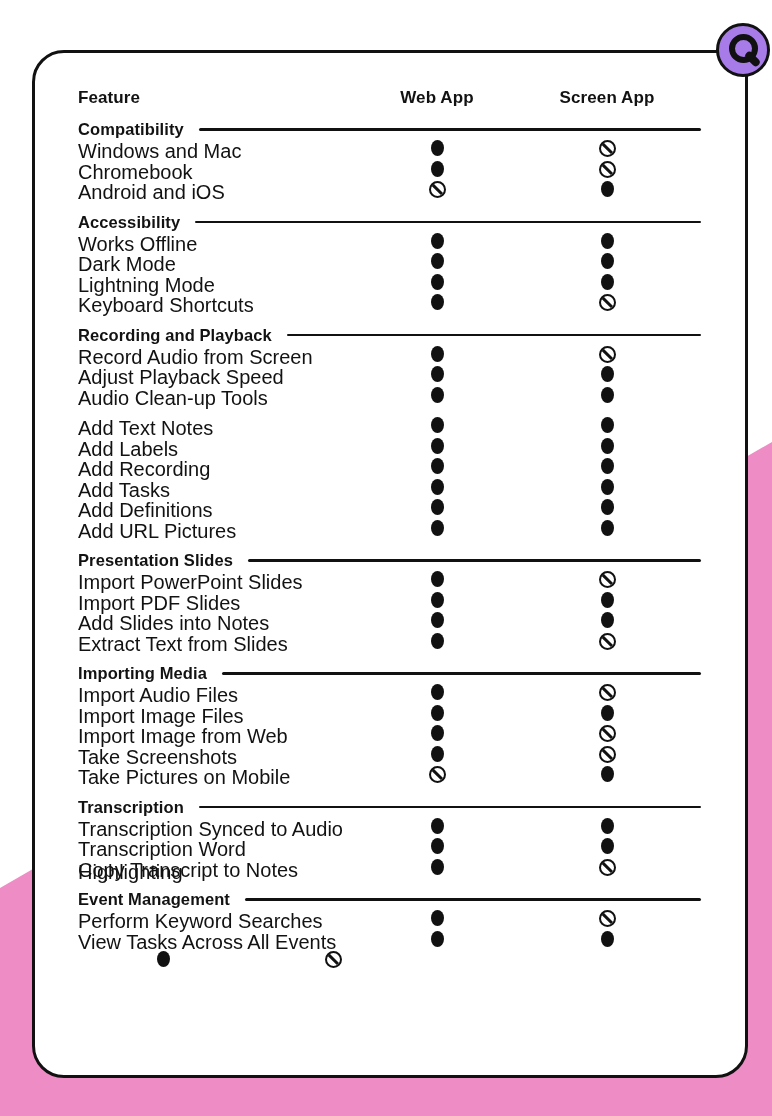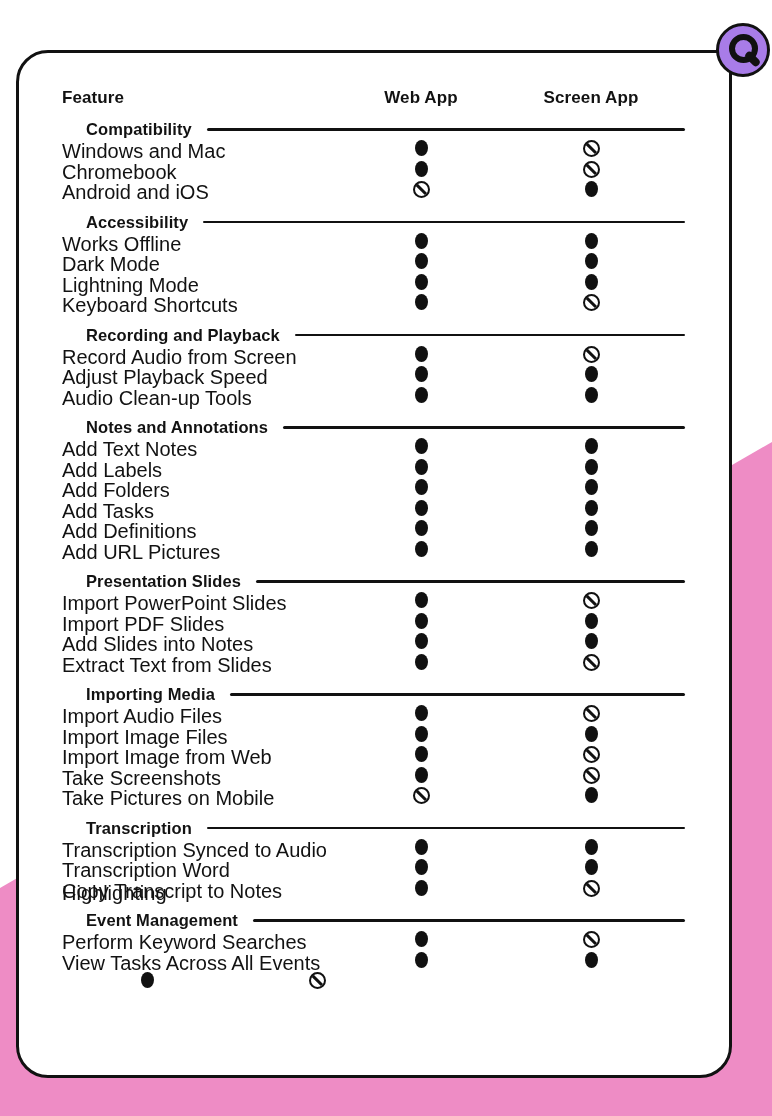--- a/index.html
+++ b/index.html
@@ -8,21 +8,21 @@
     background:#ffffff;
     font-family:"Liberation Sans", sans-serif;
     color:#121212;
   }
   .pink-bg{
     position:absolute;left:0;top:0;width:772px;height:1116px;
     background:#ee8cc5;
     clip-path:polygon(0 888px,772px 442px,772px 1116px,0 1116px);
   }
   .card{
-    position:absolute;left:16px;top:50px;width:716px;height:1028px;
+    position:absolute;left:32px;top:50px;width:716px;height:1028px;
     background:#ffffff;border:3px solid #111;
     border-radius:32px 0 32px 32px;
     box-sizing:border-box;
     padding:34px 44px 0 43px;
     z-index:2;
   }
   .badge{
     position:absolute;left:716px;top:23px;width:54px;height:54px;
     background:#a87ce8;border:3px solid #111;border-radius:50%;
     box-sizing:border-box;z-index:5;
@@ -38,21 +38,21 @@
   .header-row{
     display:flex;align-items:center;height:22px;margin-bottom:9px;
     font-weight:bold;font-size:17px;letter-spacing:.1px;
   }
   .cell-feature{flex:1;}
   .cell-web,.cell-mobile{width:170px;text-align:center;}
   .row .cell-web,.row .cell-mobile{display:flex;justify-content:center;align-items:center;}
   .end-spacer{width:9px;}
   .section{margin-top:10px;}
   .section-header{display:flex;align-items:center;height:21px;}
-  .section-title{font-weight:bold;font-size:16.5px;letter-spacing:.1px;white-space:nowrap;margin-left:24px;}
+  .section-title{font-weight:bold;font-size:16.5px;letter-spacing:.1px;white-space:nowrap;}
   .rule{flex:1;height:2.5px;background:#111;margin-left:15px;border-radius:2px;}
   .row{display:flex;align-items:flex-start;height:20.5px;font-size:20px;}
   .dot{width:13px;height:16px;border-radius:50%;background:#111;}
   .no{
     position:relative;box-sizing:border-box;width:17px;height:17px;
     border:2.5px solid #111;border-radius:50%;
   }
   .no::after{
     content:'';position:absolute;left:0;right:0;top:50%;margin-top:-1.25px;
     height:2.5px;background:#111;transform:rotate(45deg);
@@ -183,24 +183,20 @@
           <div class="cell-web">
             <span class="dot"></span>
           </div>
           <div class="cell-mobile">
             <span class="dot"></span>
           </div>
           <div class="end-spacer"></div>
         </div>
       </div>
       <div class="section">
-        <div class="section-header">
-          <span class="section-title">Notes and Annotations</span>
-          <div class="rule"></div>
-        </div>
         <div class="row">
           <div class="cell-feature">Add Text Notes</div>
           <div class="cell-web">
             <span class="dot"></span>
           </div>
           <div class="cell-mobile">
             <span class="dot"></span>
           </div>
           <div class="end-spacer"></div>
         </div>
@@ -208,21 +204,21 @@
           <div class="cell-feature">Add Labels</div>
           <div class="cell-web">
             <span class="dot"></span>
           </div>
           <div class="cell-mobile">
             <span class="dot"></span>
           </div>
           <div class="end-spacer"></div>
         </div>
         <div class="row">
-          <div class="cell-feature">Add Folders</div>
+          <div class="cell-feature">Add Recording</div>
           <div class="cell-web">
             <span class="dot"></span>
           </div>
           <div class="cell-mobile">
             <span class="dot"></span>
           </div>
           <div class="end-spacer"></div>
         </div>
         <div class="row">
           <div class="cell-feature">Add Tasks</div>

